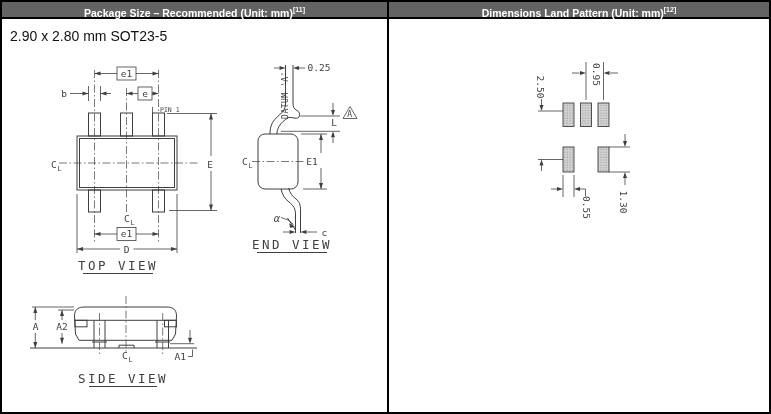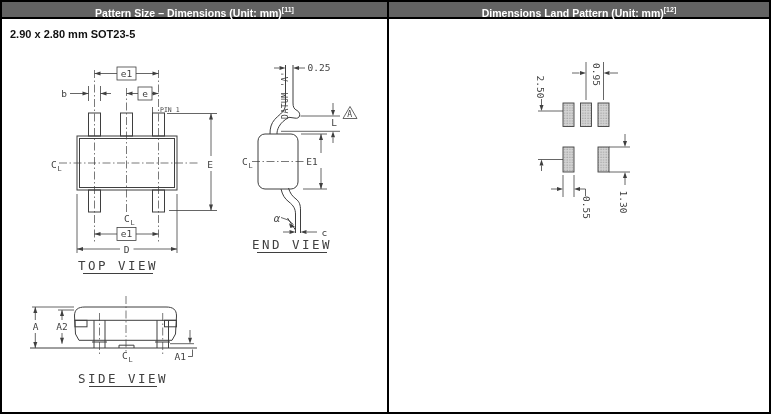--- a/index.html
+++ b/index.html
@@ -8,21 +8,21 @@
     border:2px solid #000;background:#fff;overflow:hidden;
     font-family:"Liberation Sans",sans-serif;
   }
   .col-left{position:absolute;left:0;top:0;width:385px;height:100%;border-right:2px solid #000;}
   .col-right{position:absolute;left:387px;top:0;right:0;height:100%;}
   .hdr{
     height:15px;background:#636363;color:#fff;border-bottom:2px solid #000;
     font-size:10.5px;font-weight:bold;text-align:center;line-height:15px;
   }
   .hdr sup{font-size:7px;}
-  .subtitle{position:absolute;left:8px;top:26px;font-size:11px;font-weight:bold;color:#111;}
+  .subtitle{position:absolute;left:8px;top:26px;font-size:14px;font-weight:normal;color:#111;}
   svg{position:absolute;overflow:visible;}
   svg text{font-family:"DejaVu Sans Mono",monospace;font-size:9.5px;fill:#3f3f3f;}
   .small{font-size:6.5px;}
   .sub{font-size:7px;}
   .small2{font-size:8px;letter-spacing:0.5px;}
   .title{font-size:12.5px;letter-spacing:2.5px;}
   .it{font-style:italic;font-size:10.5px;}
   .ln line,.ln path,.ln rect{fill:none;stroke:#3f3f3f;stroke-width:1;}
   .dim line{stroke:#3f3f3f;stroke-width:0.8;}
   .dim rect{fill:#fff;stroke:#3f3f3f;stroke-width:0.8;}
@@ -32,21 +32,21 @@
   .wbg{fill:#fff;stroke:none;}
   .padr{stroke:#3f3f3f;stroke-width:0.9;}
 </style>
 </head>
 <body>
 
 <div class="page">
 
   <div class="col-left">
     <div class="hdr">
-      <span>Pattern Size – Dimensions (Unit: mm)</span><sup>[11]</sup>
+      <span>Package Size – Recommended (Unit: mm)</span><sup>[11]</sup>
     </div>
     <div class="subtitle">2.90 x 2.80 mm SOT23-5</div>
 
     <svg style="left:30px;top:60px" width="200" height="215" viewBox="0 0 200 215">
       <g class="cl">
         <line x1="62.5" y1="8" x2="62.5" y2="180"></line>
         <line x1="126.5" y1="8" x2="126.5" y2="180"></line>
         <line x1="94.5" y1="26" x2="94.5" y2="150"></line>
         <line x1="27" y1="101" x2="167" y2="101"></line>
       </g>

